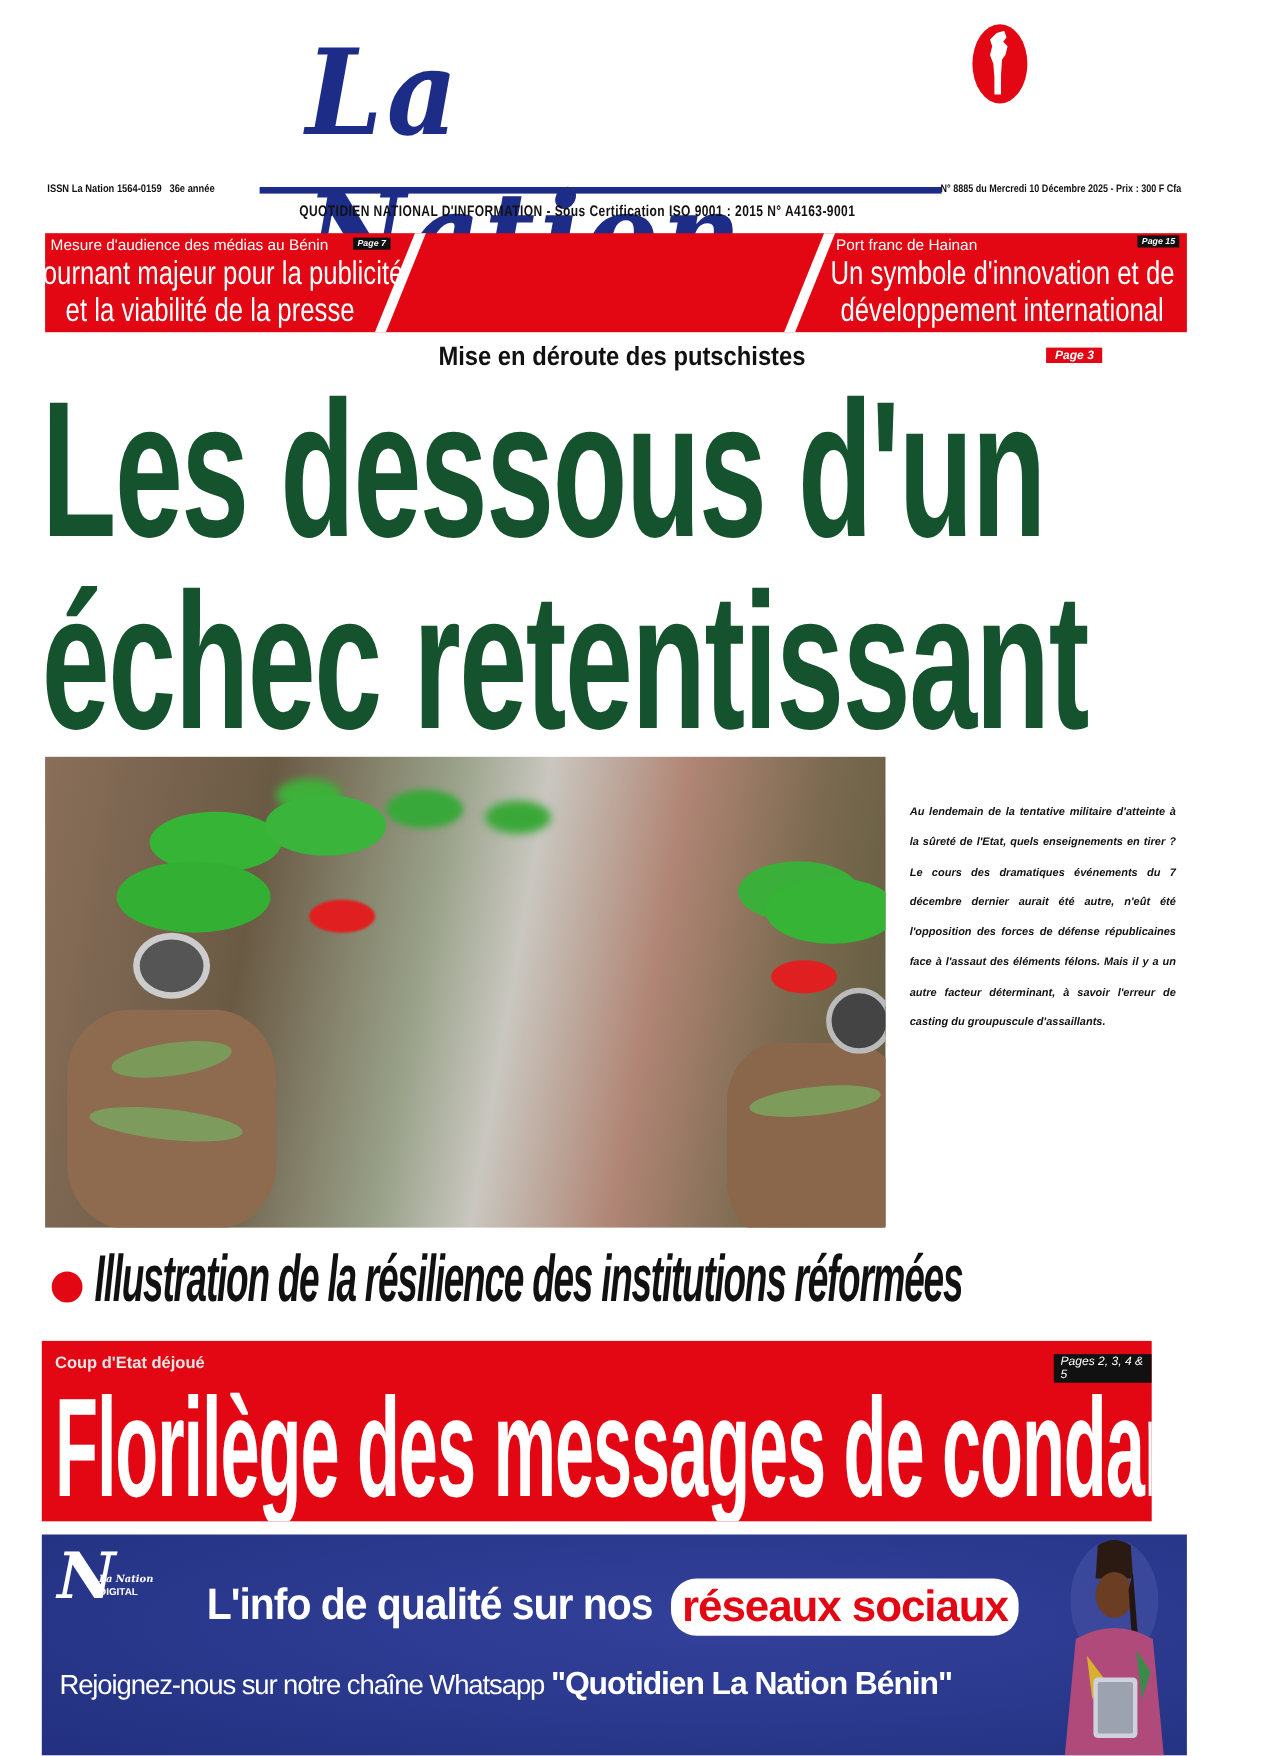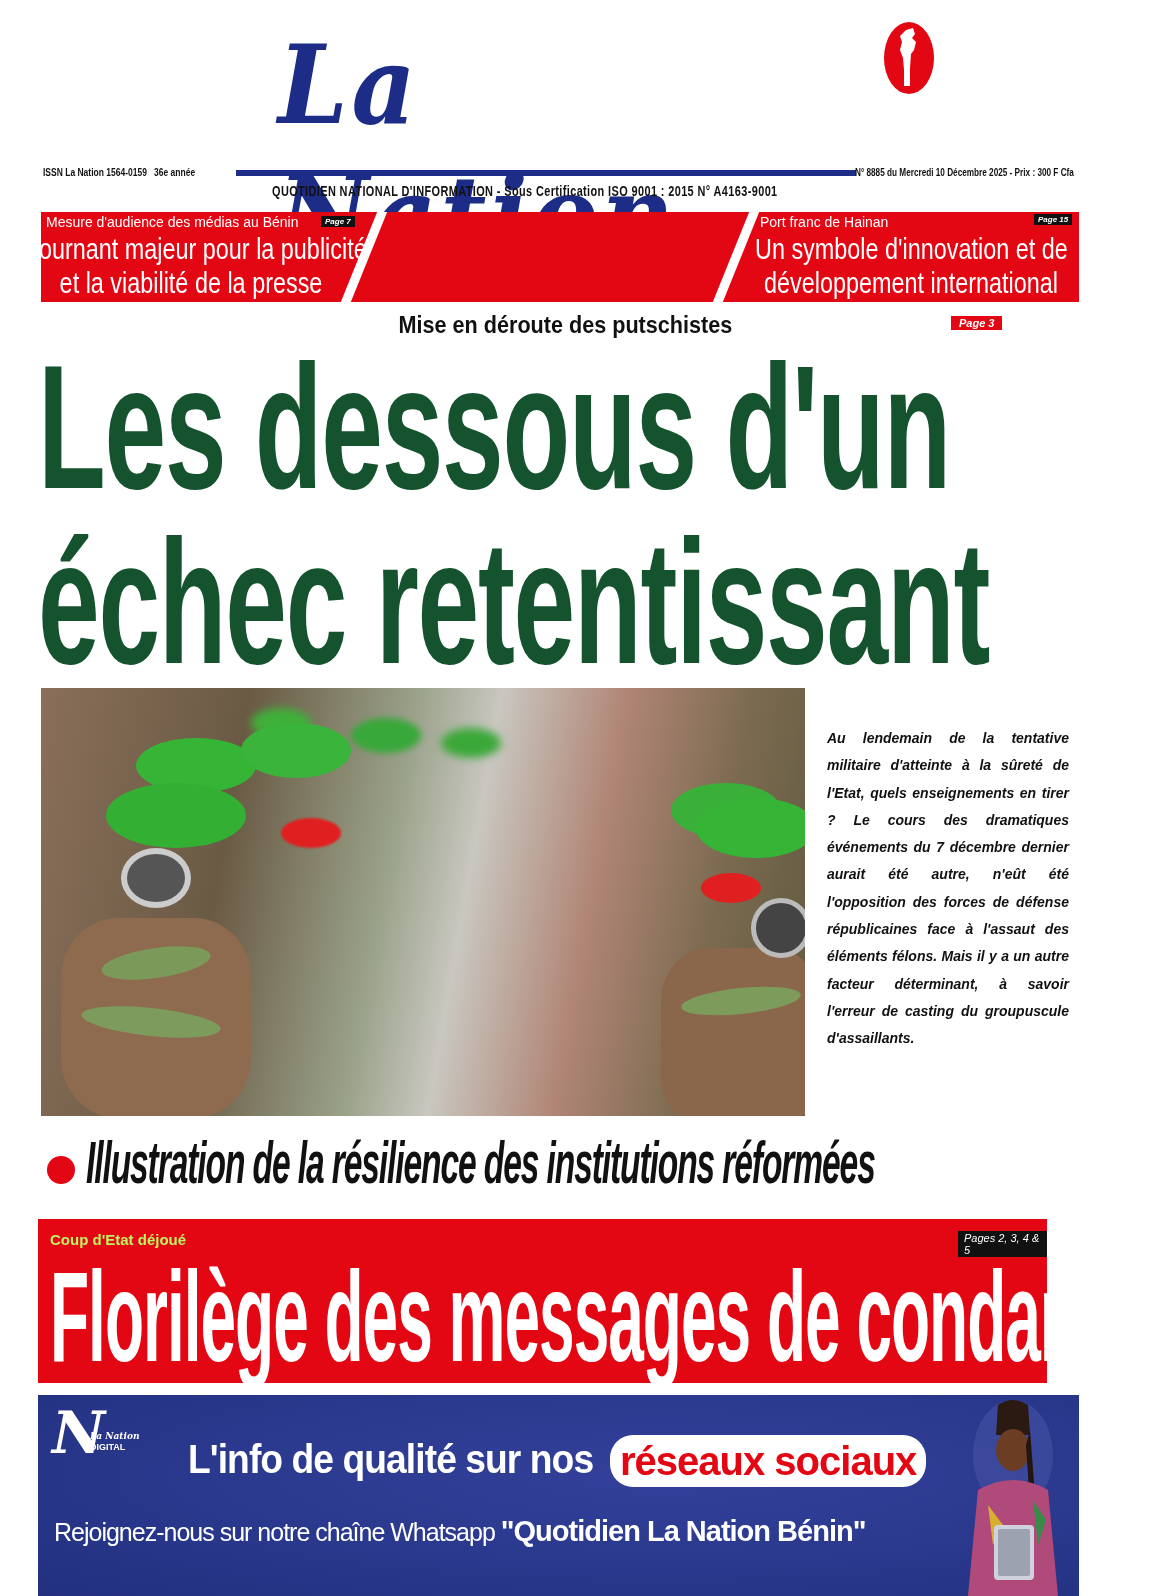--- a/index.html
+++ b/index.html
@@ -69,36 +69,36 @@
 
   
   .photo {
     position: absolute; left: 41px; top: 688px; width: 764px; height: 428px; overflow: hidden;
     background: linear-gradient(100deg, #8a6f5a 0%, #6a5a44 25%, #9aa28a 45%, #c9c7c0 55%, #b08575 70%, #7b6a50 85%, #5e5a3e 100%);
   }
   .photo .blob { position: absolute; border-radius: 50%; }
 
   
   .lede {
-    position: absolute; left: 827px; top: 725px; width: 242px; font-size: 14px;
+    position: absolute; left: 827px; top: 725px; width: 242px; font-size: 10px;
     line-height: 27.3px; font-style: italic; font-weight: bold; text-align: justify;
     text-align-last: left; color: #111;
   }
 
   
   .bullet { position: absolute; left: 47px; top: 1156px; width: 28px; height: 28px; border-radius: 50%; background: #e30613; }
   .subhead {
     position: absolute; left: 86px; top: 1128px; font-size: 60px; font-weight: bold;
     font-style: italic; white-space: nowrap; letter-spacing: -2px; color: #111;
     transform: scaleX(0.56); transform-origin: left top;
   }
 
   
   .redbox { position: absolute; left: 38px; top: 1219px; width: 1009px; height: 164px; background: #e30613; overflow: hidden; }
-  .redbox .kicker { position: absolute; left: 12px; top: 12px; color: #bef264; font-size: 15px; font-weight: bold; }
+  .redbox .kicker { position: absolute; left: 12px; top: 12px; color: #e5e5e5; font-size: 15px; font-weight: bold; }
   .redbox .pages {
     position: absolute; left: 920px; top: 12px; background: #111; color: #fff; font-size: 11px;
     font-style: italic; font-weight: normal; padding: 1px 6px;
   }
   .redbox .title {
     position: absolute; left: 12px; top: 28px; color: #fff; font-size: 128px; font-weight: bold;
     line-height: 140px; white-space: nowrap; letter-spacing: -2px;
     transform: scaleX(0.5); transform-origin: left top;
   }
 

